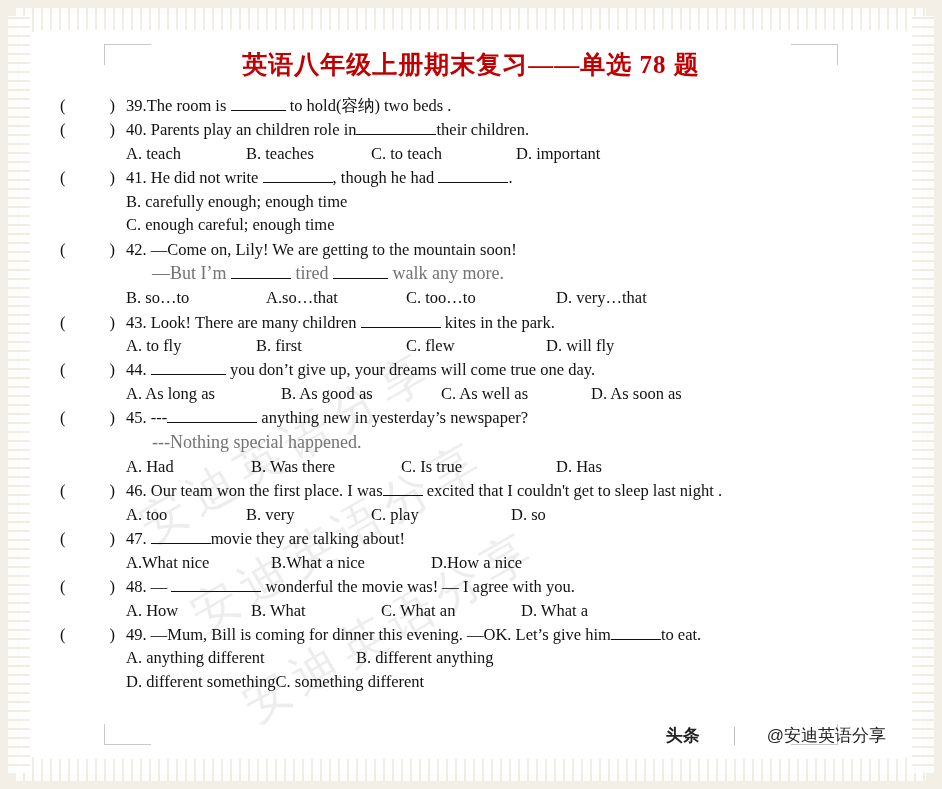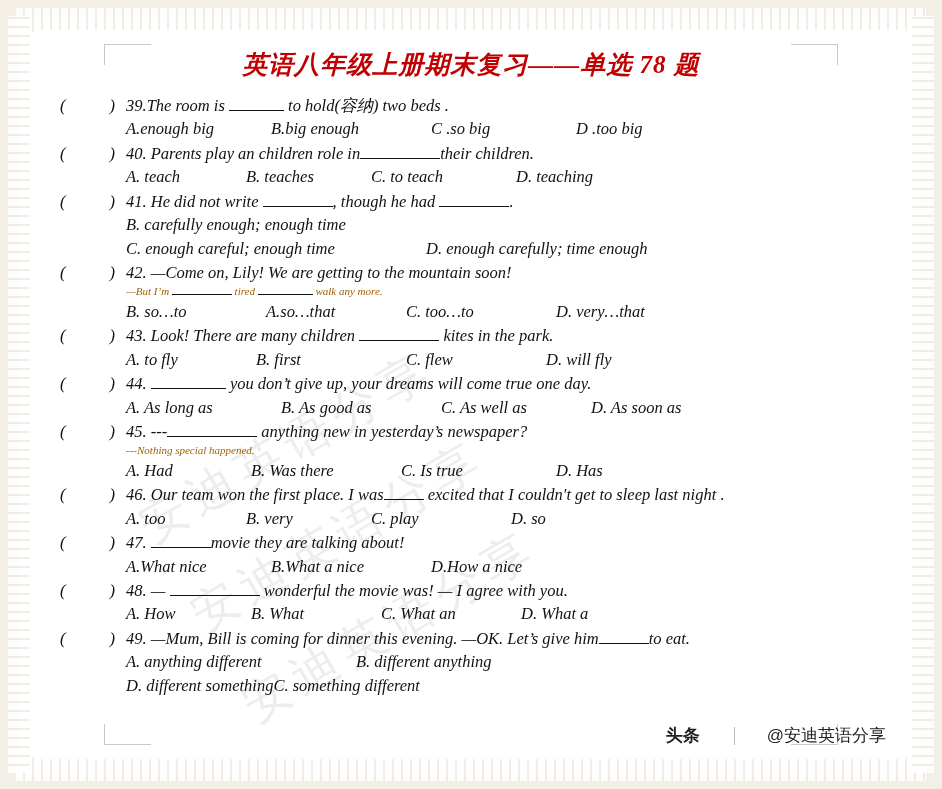--- a/index.html
+++ b/index.html
@@ -84,21 +84,20 @@
   .corner-mark.tl { left: 68px; top: 14px; border-left: 1px solid #c9c9c9; }
   .corner-mark.tr { right: 68px; top: 14px; border-right: 1px solid #c9c9c9; }
   .corner-mark.bl { left: 68px; bottom: 14px; border-bottom: 1px solid #c9c9c9; border-top: none; border-left: 1px solid #c9c9c9; }
   .corner-mark.br { right: 68px; bottom: 14px; border-bottom: 1px solid #c9c9c9; border-top: none; border-right: 1px solid #c9c9c9; }
 
   .content {
     position: absolute;
     left: 60px;
     top: 48px;
     width: 822px;
-    font-style: italic;
   }
   .doc-title {
     text-align: center;
     color: #c00000;
     font-weight: bold;
     font-size: 25px;
     letter-spacing: 1px;
     margin: 0 0 14px 0;
     font-family: "Liberation Serif", serif;
   }
@@ -122,24 +121,24 @@
     display: inline-block;
     width: 66px;
     flex: none;
     letter-spacing: 0;
   }
   .paren .open { margin-right: 44px; }
   .stem-text {
     flex: 1;
   }
   .sub-line {
-    margin-left: 66px;
-    font-size: 11px;
+    margin-left: 92px;
+    font-size: 18px;
     line-height: 1.4;
-    color: #a16207;
+    color: #737373;
     white-space: nowrap;
   }
   .options {
     margin-left: 66px;
     font-size: 16.5px;
     line-height: 1.42;
     color: #111;
     white-space: nowrap;
     display: flex;
   }
@@ -229,52 +228,45 @@
   <div class="content">
     <h1 class="doc-title">英语八年级上册期末复习——单选 78 题</h1>
 
     <div class="qlist">
 
       <div class="q">
         <div class="qstem">
           <span class="paren"><span class="open">(</span><span>)</span></span>
           <span class="stem-text"><span>39.</span><span>The room is </span><span class="blank w55"></span><span> to hold(容纳) two beds .</span></span>
         </div>
-        <div class="options">
-          <span class="opt" style="width:145px">A.enough big</span>
-          <span class="opt" style="width:160px">B.big enough</span>
-          <span class="opt" style="width:145px">C .so big</span>
-          <span class="opt">D .too big</span>
-        </div>
       </div>
 
       <div class="q">
         <div class="qstem">
           <span class="paren"><span class="open">(</span><span>)</span></span>
           <span class="stem-text"><span>40.</span><span> Parents play an children role in</span><span class="blank w80"></span><span>their children.</span></span>
         </div>
         <div class="options">
           <span class="opt" style="width:120px">A.  teach</span>
           <span class="opt" style="width:125px">B. teaches</span>
           <span class="opt" style="width:145px">C. to teach</span>
-          <span class="opt">D. teaching</span>
+          <span class="opt">D. important</span>
         </div>
       </div>
 
       <div class="q">
         <div class="qstem">
           <span class="paren"><span class="open">(</span><span>)</span></span>
           <span class="stem-text"><span>41.</span><span> He did not write </span><span class="blank w70"></span><span>, though he had </span><span class="blank w70"></span><span>.</span></span>
         </div>
         <div class="options">
           <span class="opt">B. carefully enough; enough time</span>
         </div>
         <div class="options">
           <span class="opt" style="width:300px">C. enough careful; enough time</span>
-          <span class="opt">D. enough carefully; time enough</span>
         </div>
       </div>
 
       <div class="q">
         <div class="qstem">
           <span class="paren"><span class="open">(</span><span>)</span></span>
           <span class="stem-text"><span>42.</span><span> —Come on, Lily! We are getting to the mountain soon!</span></span>
         </div>
         <div class="sub-line"><span>—But I’m </span><span class="blank w60"></span><span> tired </span><span class="blank w55"></span><span> walk any more.</span></div>
         <div class="options">

